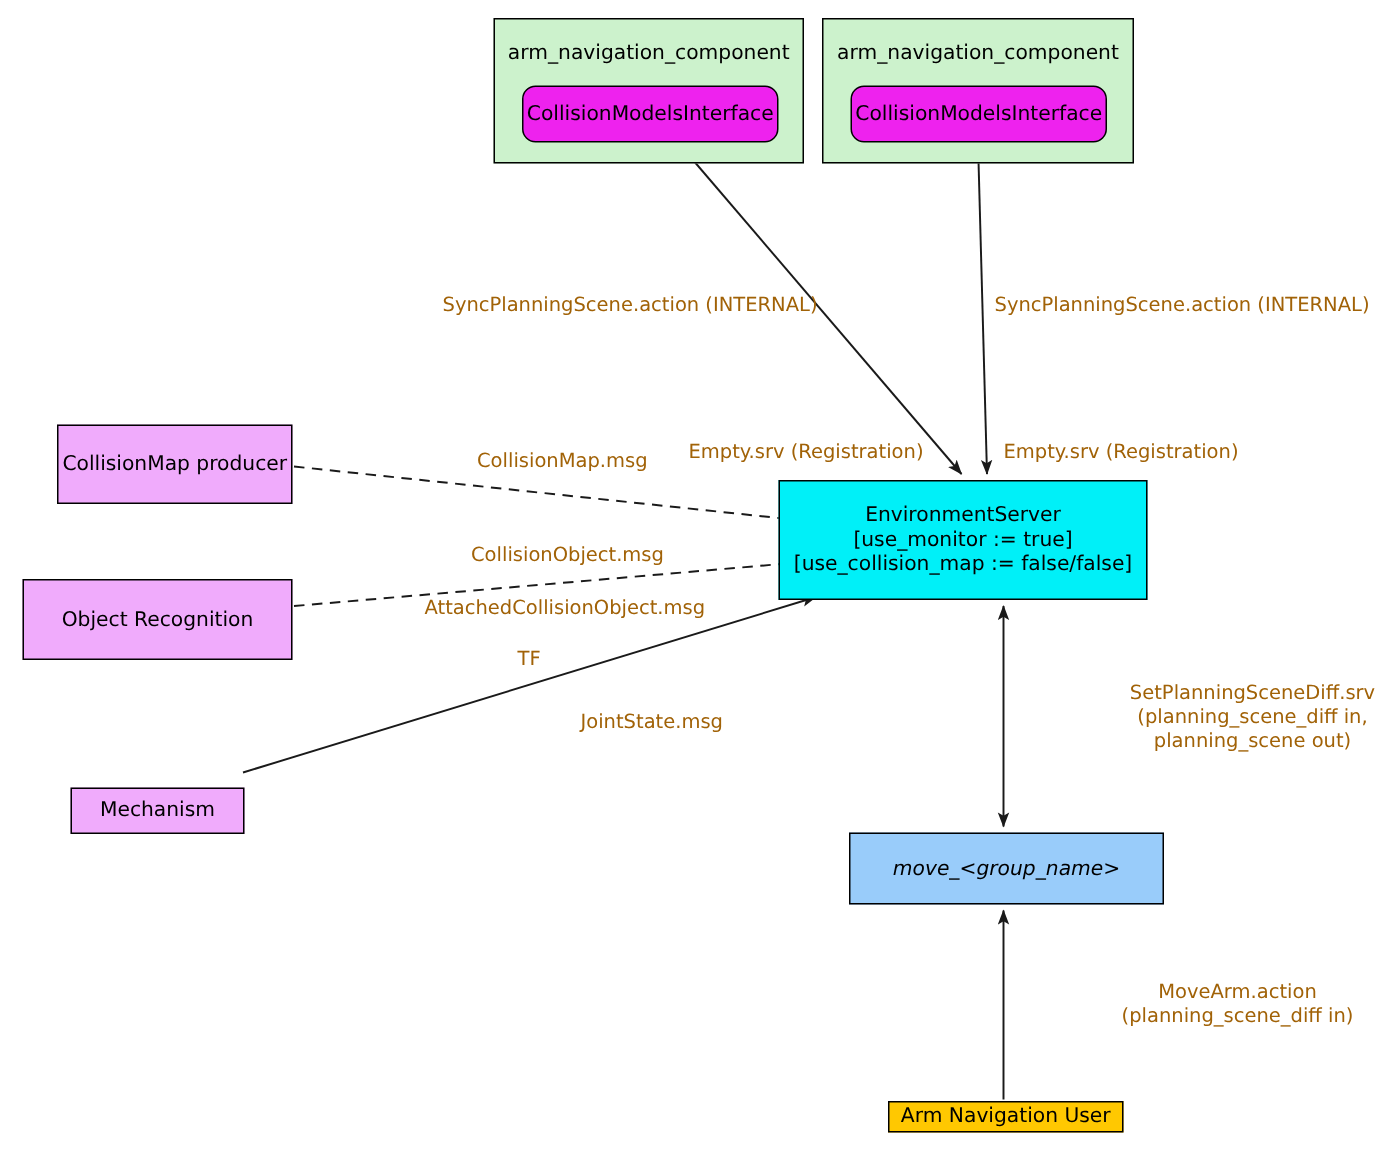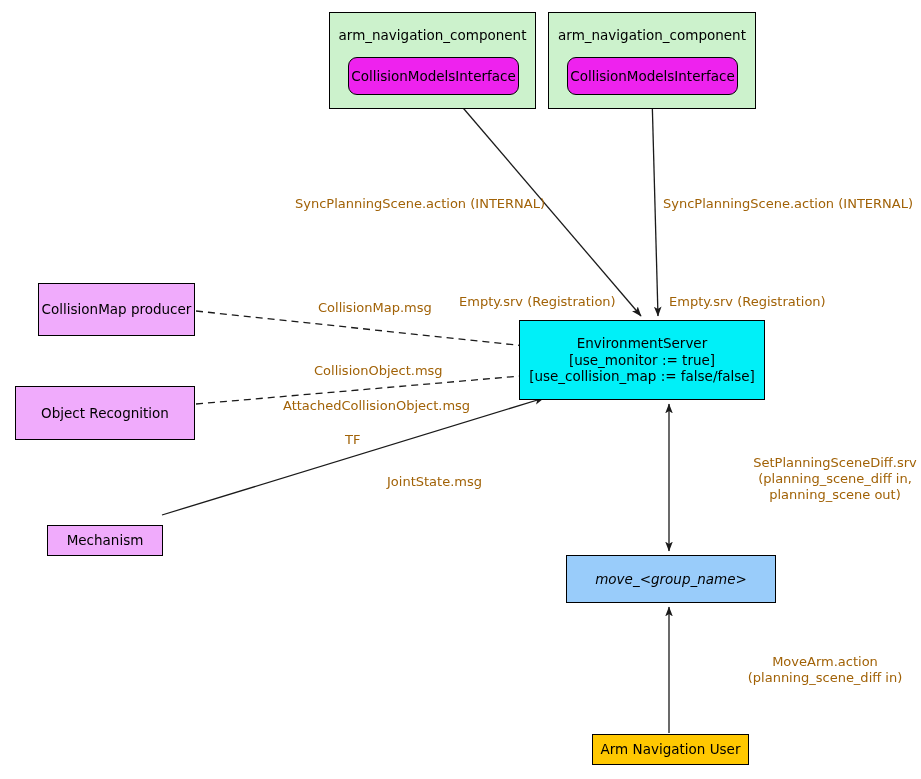--- a/index.html
+++ b/index.html
@@ -139,21 +139,21 @@
   <div class="node orange-node" style="left:47px; top:513px; width:116px; height:31px;margin-top:12px;">Mechanism</div>
 
   <div class="node cyan-node" style="left:519px; top:320px; width:246px; height:80px; flex-direction:column;">
     <span>EnvironmentServer</span>
     <span>[use_monitor := true]</span>
     <span>[use_collision_map := false/false]</span>
   </div>
 
   <div class="node blue-node" style="left:566px; top:555px; width:210px; height:48px;font-style:italic;">move_&lt;group_name&gt;</div>
 
-  <div class="node gold-node" style="left:592px; top:734px; width:157px; height:31px;">Arm Navigation User</div>
+  <div class="node gold-node" style="left:592px; top:734px; width:157px; height:21px;">Arm Navigation User</div>
 
   <div class="edge-label left-al" style="left:295px; top:196px;">SyncPlanningScene.action (INTERNAL)</div>
 
   <div class="edge-label left-al" style="left:663px; top:196px;">SyncPlanningScene.action (INTERNAL)</div>
 
   <div class="edge-label left-al" style="left:459px; top:294px;">Empty.srv (Registration)</div>
 
   <div class="edge-label left-al" style="left:669px; top:294px;">Empty.srv (Registration)</div>
 
   <div class="edge-label left-al" style="left:318px; top:300px;">CollisionMap.msg</div>

